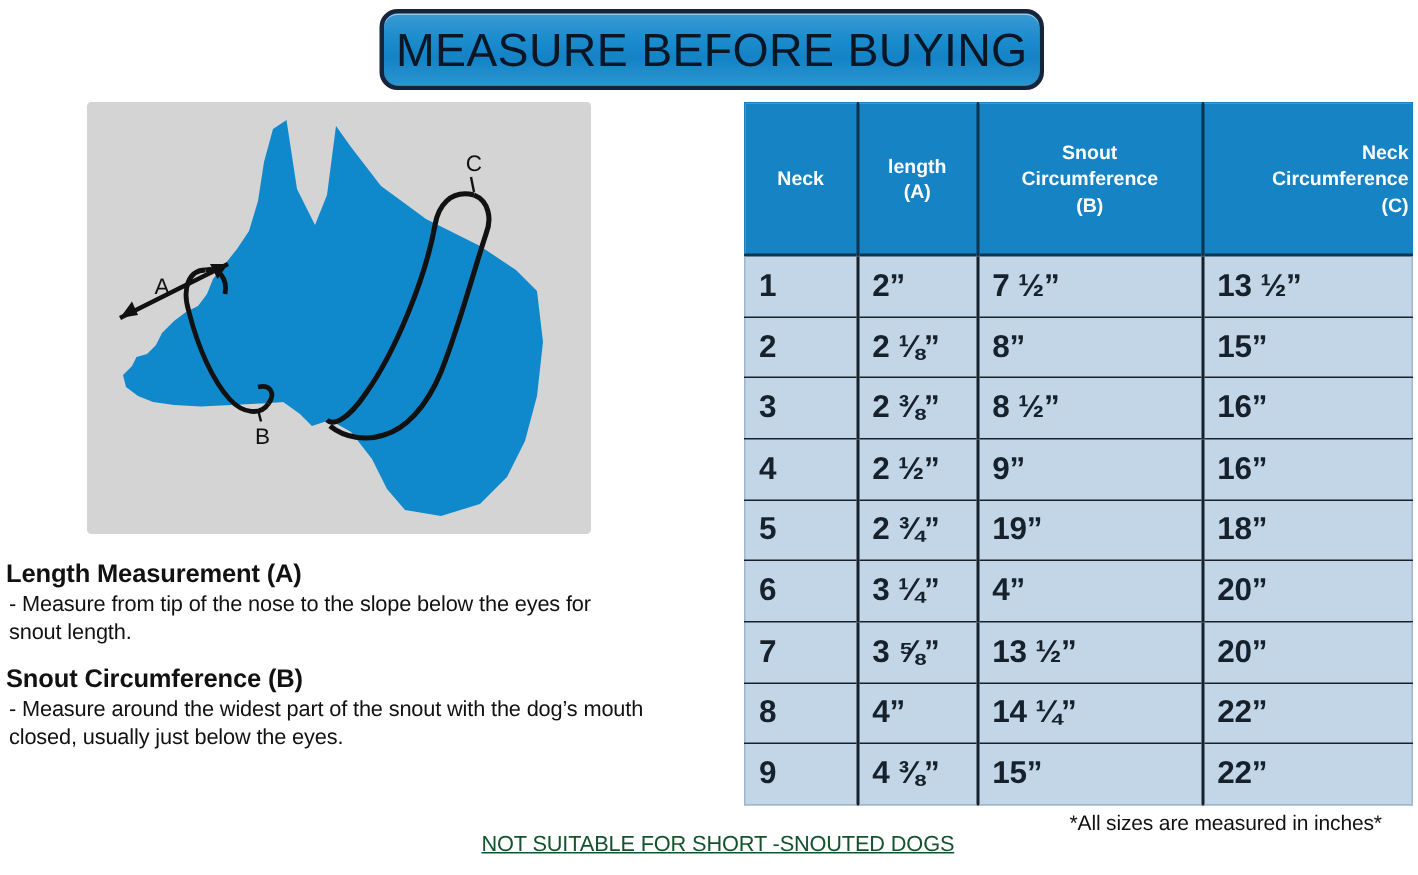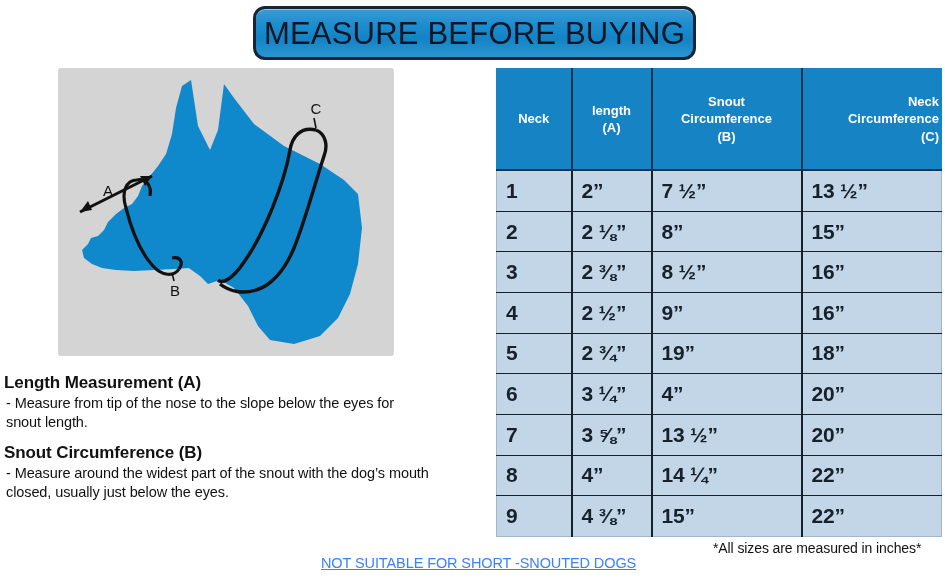--- a/index.html
+++ b/index.html
@@ -43,21 +43,21 @@
     letter-spacing:-.1px;
   }
   .instr-body{
     font-size:14.5px;line-height:1.32;letter-spacing:-.1px;
     padding-left:2px;white-space:pre-line;
   }
 
   
   #not-suitable-note{
     position:absolute;left:321px;top:555px;
-    font-size:14.5px;color:#3b82f6;text-decoration:underline;
+    font-size:14.5px;color:#14532d;text-decoration:underline;
     letter-spacing:-.1px;white-space:nowrap;
   }
   #inches-note{
     position:absolute;left:713px;top:540px;
     font-size:14px;color:#111111;letter-spacing:-.1px;white-space:nowrap;
   }
 
   
   #size-table{
     position:absolute;left:496px;top:68px;width:445px;height:469px;

